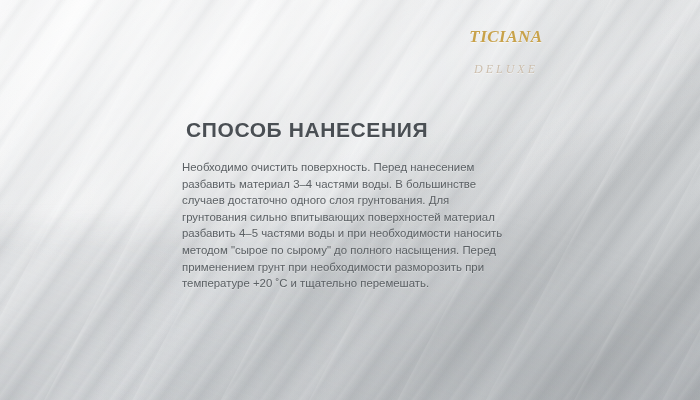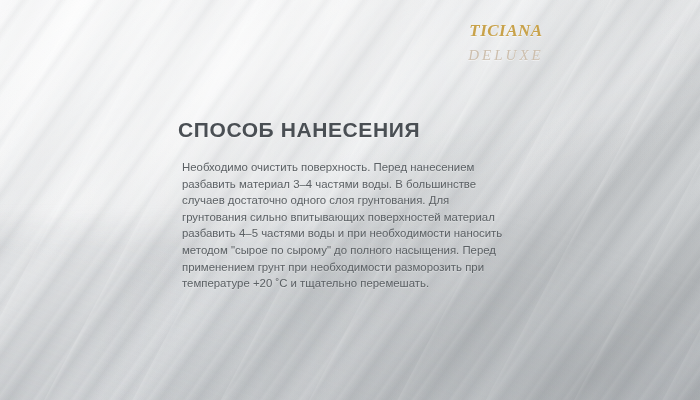--- a/index.html
+++ b/index.html
@@ -87,57 +87,57 @@
     position: absolute;
     inset: 0;
     background: radial-gradient(130% 100% at 30% 15%, rgba(255,255,255,0.35) 0%, rgba(255,255,255,0) 55%),
                 radial-gradient(120% 110% at 85% 95%, rgba(120,125,130,0.30) 0%, rgba(120,125,130,0) 60%);
   }
 
   
   .brand {
     position: absolute;
     left: 446px;
-    top: 22px;
+    top: 28px;
     width: 120px;
     text-align: center;
     line-height: 1;
     user-select: none;
   }
   .brand-main {
     font-family: "Liberation Serif", serif;
     font-size: 17px;
     font-weight: bold;
     font-style: italic;
     letter-spacing: 0.5px;
     color: #c8a24a;
     text-shadow: 0 1px 0 rgba(255,255,255,0.55);
     white-space: nowrap;
   }
   .brand-sub {
-    margin-top: 9px;
+    margin-top: 18px;
     font-family: "Liberation Serif", serif;
-    font-size: 15px;
+    font-size: 12px;
     font-style: italic;
     letter-spacing: 3px;
     color: #cdbfae;
     text-shadow: 0 1px 0 rgba(255,255,255,0.5);
     white-space: nowrap;
     text-align: center;
   }
 
   
   .content {
     position: absolute;
     left: 170px;
     top: 118px;
     width: 350px;
   }
   .heading {
-    margin: 0 0 17px 8px;
+    margin: 0 0 17px 16px;
     font-family: "Liberation Sans", sans-serif;
     font-size: 21px;
     font-weight: bold;
     letter-spacing: 0.6px;
     color: #4a4f54;
     text-shadow: 0 1px 1px rgba(255,255,255,0.45);
   }
   .body-text {
     margin: 12px;
     font-family: "Liberation Sans", sans-serif;

